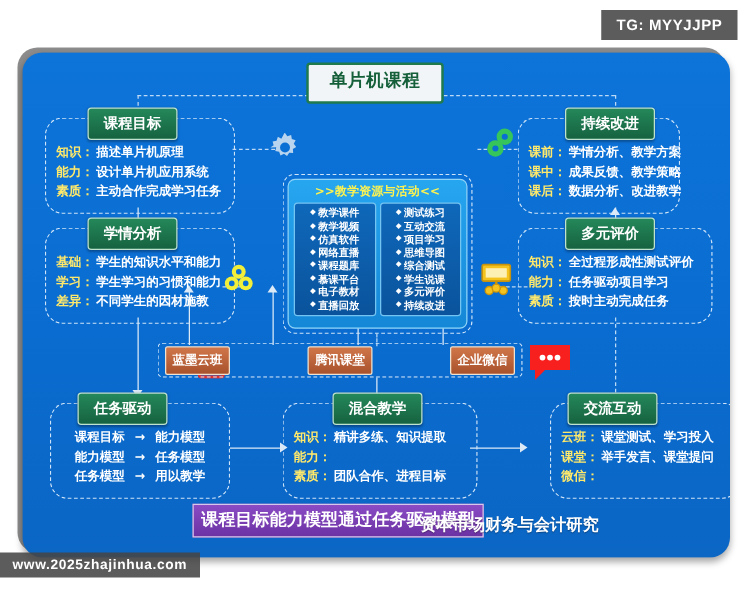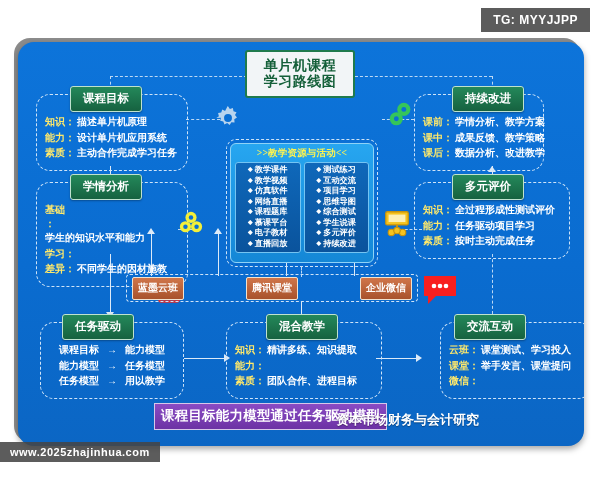--- a/index.html
+++ b/index.html
@@ -27,21 +27,20 @@
   
   #poster {
     position: absolute;
     left: 18px; top: 42px;
     width: 566px; height: 404px;
     background: #0a6fd4;
     background-image: linear-gradient(180deg,#0d74da 0%, #0a6cd0 55%, #0b66c4 100%);
     border-radius: 16px;
     box-shadow: 0 3px 6px rgba(0,0,0,.35);
     overflow: hidden;
-    font-family: Liberation Serif, serif;
   }
   
   #poster-shadow {
     position:absolute; left: 14px; top: 38px; width: 566px; height: 404px;
     background: rgba(0,0,0,.45); border-radius: 16px;
   }
 
   
   .dash-h, .dash-v, .solid-h, .solid-v {
     position: absolute; pointer-events: none;
@@ -227,21 +226,20 @@
     <div class="solid-h" style="left:358px; top:316px; width:42px;"></div>
     <div class="arrow-r" style="left:398px; top:312px;"></div>
 
     <div class="dash-h" style="left:168px; top:77px; width:34px;"></div>
     <div class="dash-h" style="left:364px; top:77px; width:32px;"></div>
     <div class="dash-h" style="left:160px; top:187px; width:20px;"></div>
     <div class="dash-h" style="left:382px; top:187px; width:22px;"></div>
 
     <div id="title-card">
       <span>单片机课程</span>
-      <span>学习路线图</span>
     </div>
 
     <div class="icon" style="left:196px; top:62px;">
       <svg width="28" height="28" viewBox="0 0 24 24">
         <g fill="#b9d4ee">
           <path d="M12 2l1.6 2.2 2.6-.7.5 2.7 2.6.9-1.3 2.4 1.7 2.1-2.3 1.5.2 2.7-2.7-.2-1.5 2.3-2.1-1.7-2.4 1.3-.9-2.6-2.7-.5.7-2.6L2 12l2.2-1.6-.7-2.6 2.7-.5.9-2.6 2.4 1.3L11.6 2z"></path>
         </g>
         <circle cx="12" cy="12" r="3.4" fill="#0a6fd4"></circle>
       </svg>
     </div>
@@ -312,28 +310,29 @@
       </div>
       <div class="row">
         <span class="k">素质</span>
         <span class="sep">：</span>
         <span class="v">主动合作完成学习任务</span>
       </div>
     </div>
 
     <div class="pill" style="left:52px; top:132px;">学情分析</div>
     <div class="panel" style="left:18px; top:140px; width:152px;">
-      <div class="row" style="margin-top:8px;flex-direction:column;">
+      <div class="row" style="margin-top:8px;">
         <span class="k">基础</span>
         <span class="sep">：</span>
         <span class="v">学生的知识水平和能力</span>
       </div>
       <div class="row">
         <span class="k">学习</span>
         <span class="sep">：</span>
+        <span class="v">学生学习的习惯和能力</span>
       </div>
       <div class="row">
         <span class="k">差异</span>
         <span class="sep">：</span>
         <span class="v">不同学生的因材施教</span>
       </div>
     </div>
 
     <div class="pill" style="left:434px; top:44px;">持续改进</div>
     <div class="panel" style="left:396px; top:52px; width:130px;">

